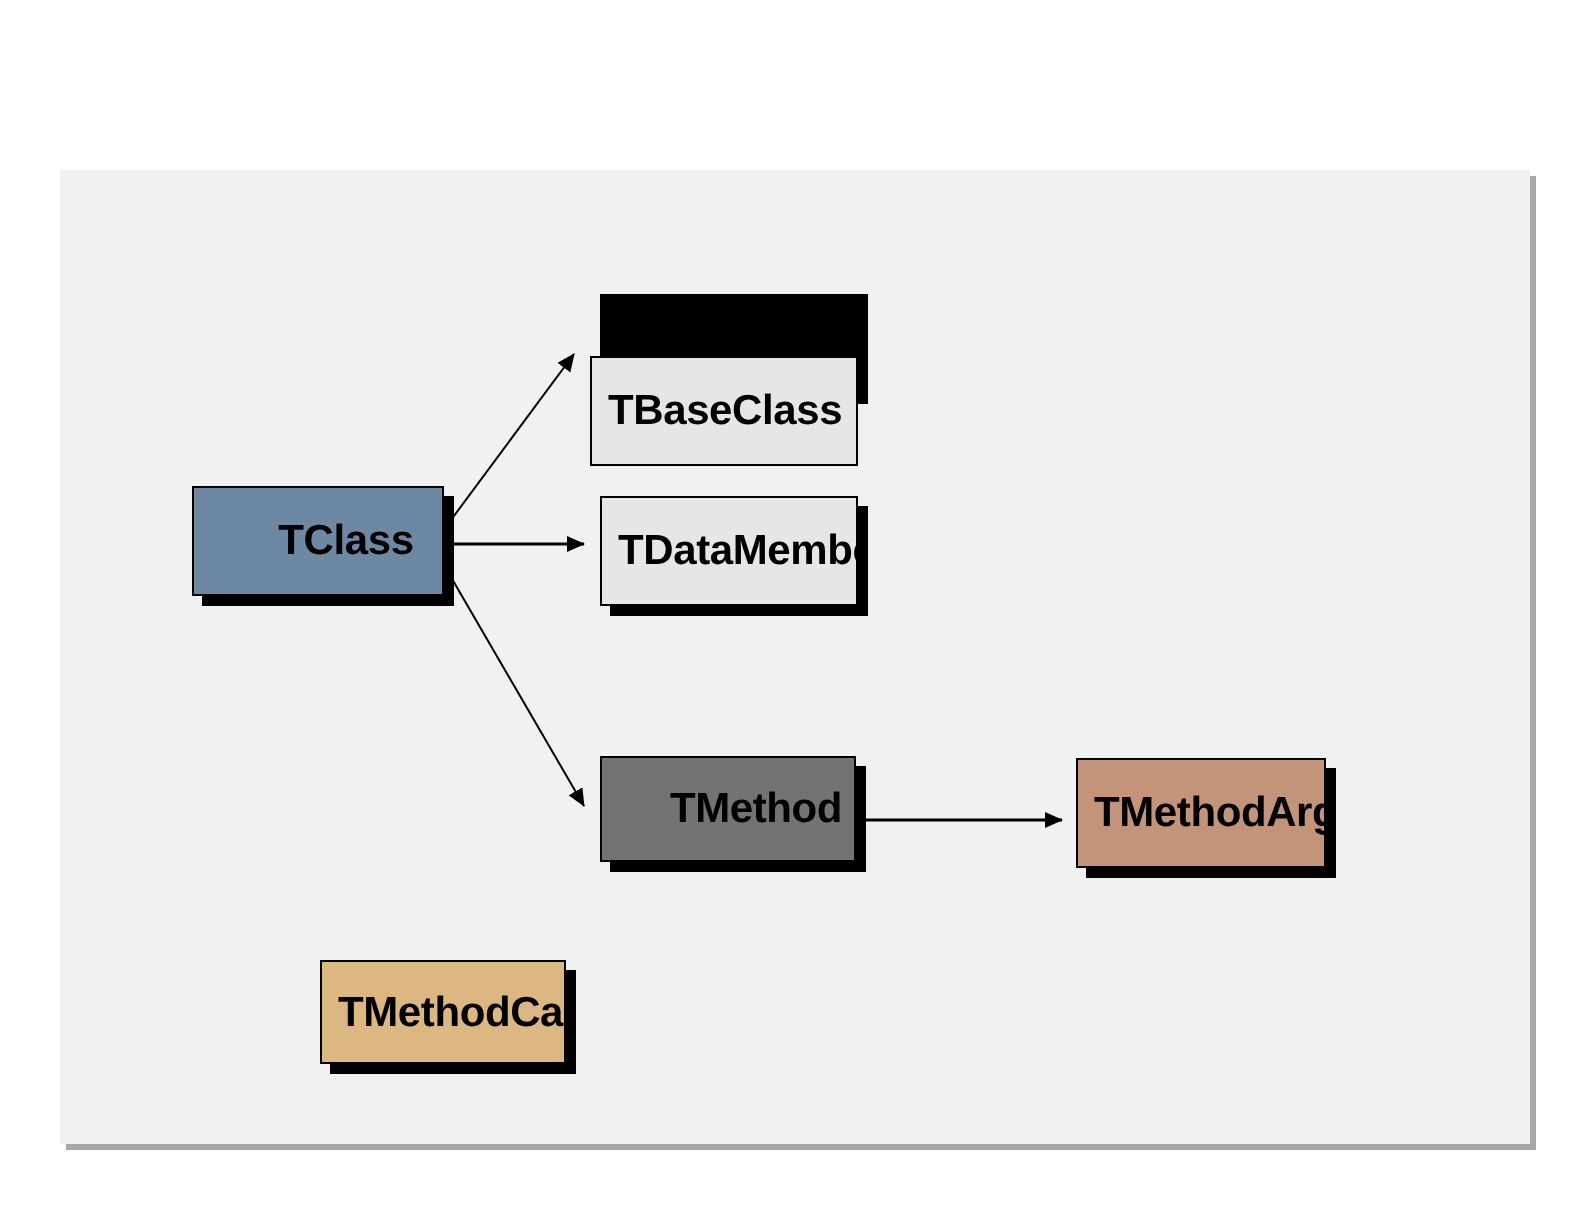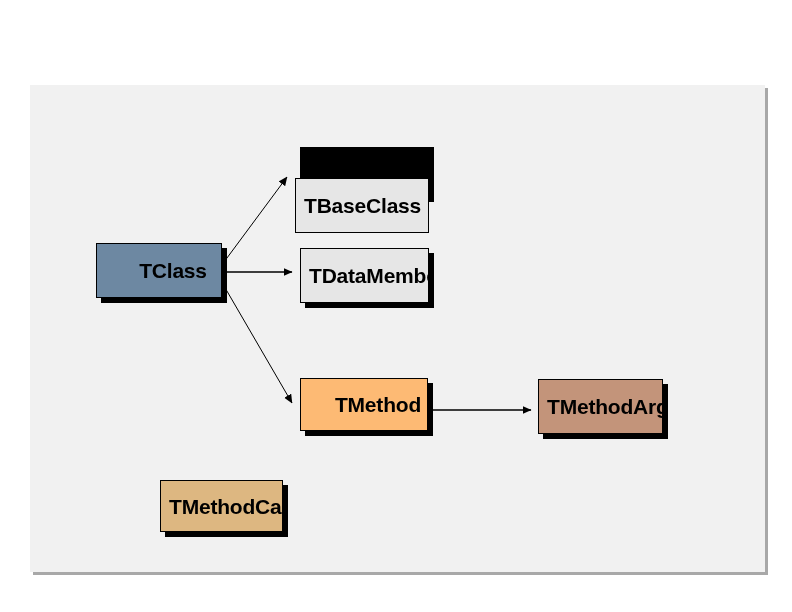--- a/index.html
+++ b/index.html
@@ -122,21 +122,21 @@
   </div>
 
   <div class="node" style="left:295px; top:142px; width:134px; height:55px; background:#e6e6e6;margin-top:36px;">
     <span class="node-label">TBaseClass</span>
   </div>
 
   <div class="node" style="left:300px; top:248px; width:129px; height:55px; background:#e6e6e6;">
     <span class="node-label">TDataMember</span>
   </div>
 
-  <div class="node" style="left:300px; top:378px; width:128px; height:53px; background:#fdba74;">
+  <div class="node" style="left:300px; top:378px; width:128px; height:53px; background:#737373;">
     <span class="node-label centered">TMethod</span>
   </div>
 
   <div class="node" style="left:538px; top:379px; width:125px; height:55px; background:#c3947a;">
     <span class="node-label">TMethodArg</span>
   </div>
 
   <div class="node" style="left:160px; top:480px; width:123px; height:52px; background:#ddb781;">
     <span class="node-label">TMethodCall</span>
   </div>

